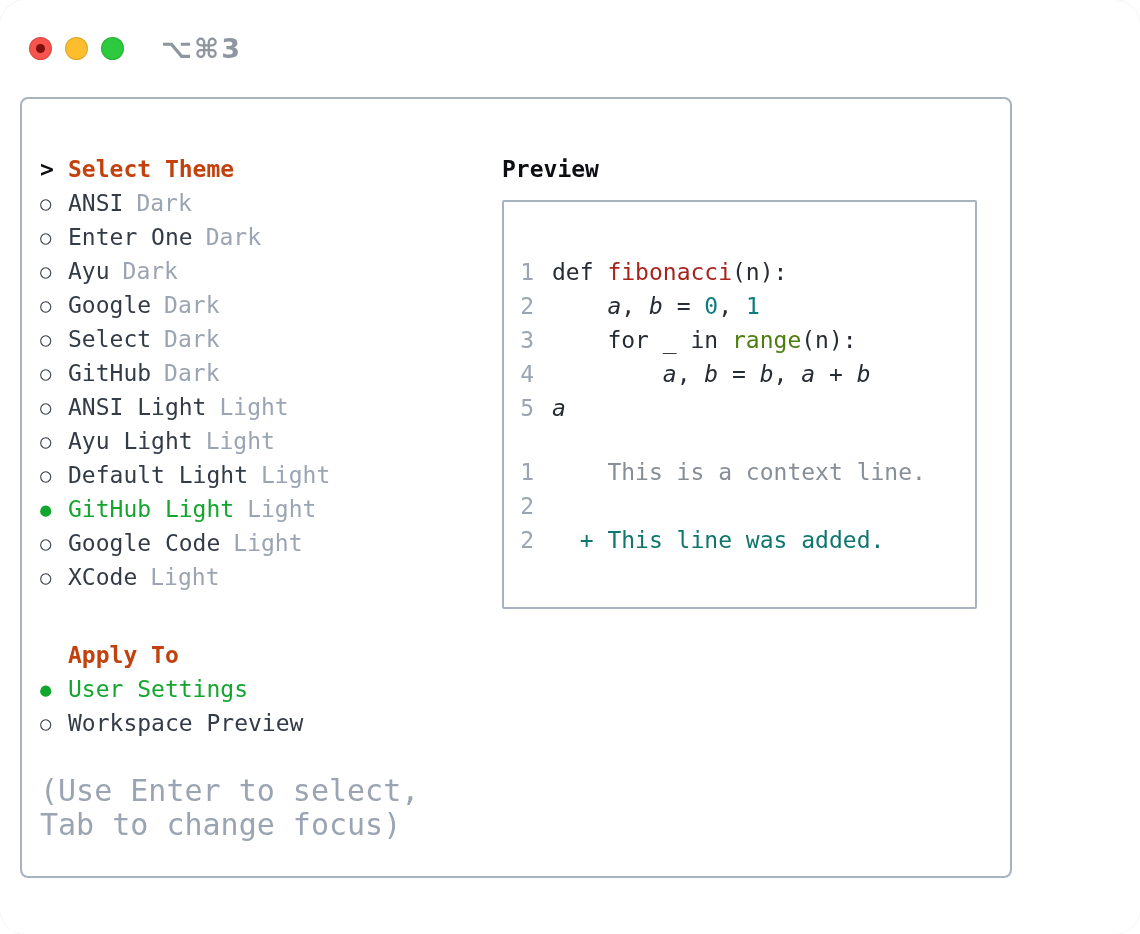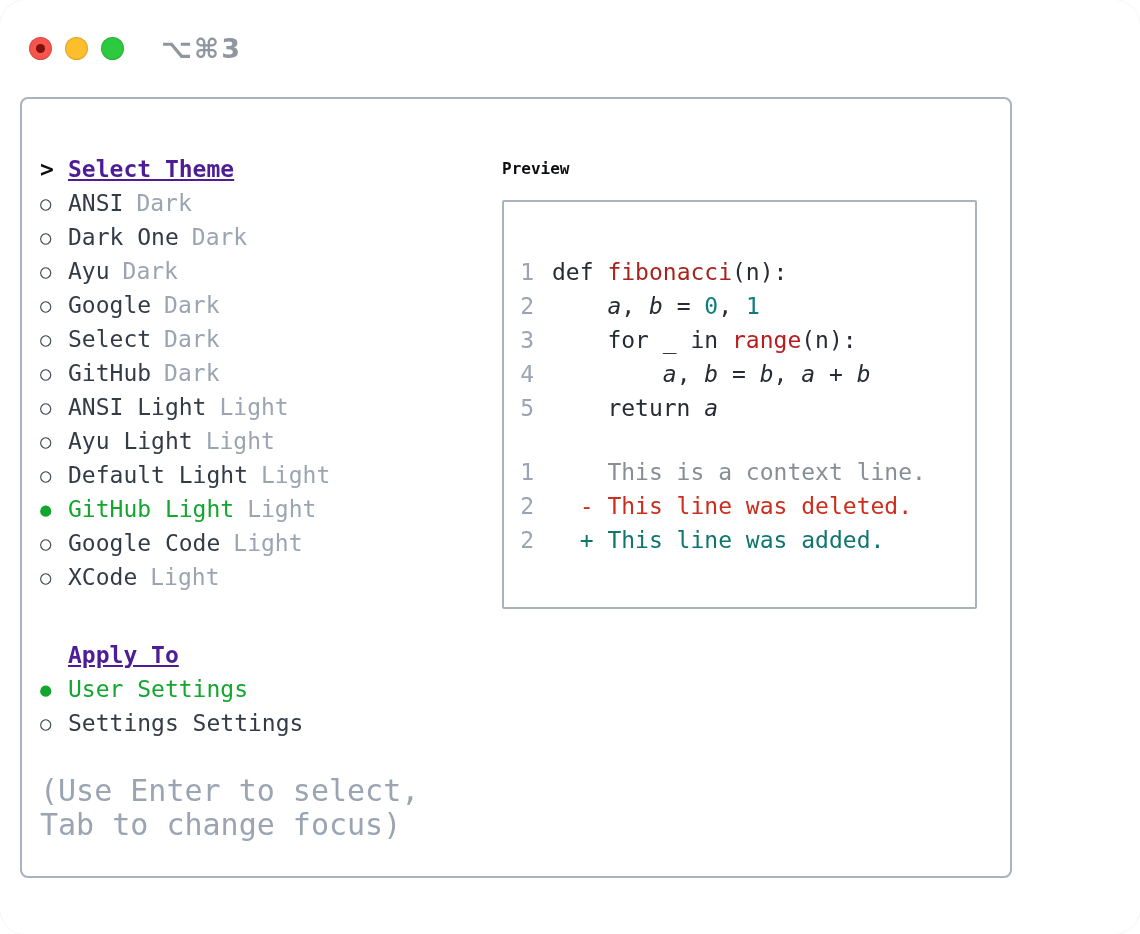--- a/index.html
+++ b/index.html
@@ -27,40 +27,40 @@
     border:2px solid #a9b2bf; border-radius:8px; background:#ffffff;
     display:flex; padding:53px 0 0 18px; }
 
   
   .left-col { width:462px; flex:none; }
   .row { display:flex; font-size:23px; line-height:34px; white-space:pre; }
   .marker { width:28px; flex:none; color:#3f4754; }
   .marker.focus { color:#0c0e12; font-weight:bold; }
   .marker.ring, .marker.dotsel { font-size:19px; }
   .marker.dotsel { color:#13a62f; }
-  .hdr { font-weight:bold; color:#4c1d95;text-decoration:underline; }
+  .hdr { font-weight:bold; color:#c2410c; }
   .name { color:#333b47; }
   .variant { color:#9aa4b2; margin-left:13px; }
   .row.selected .name { color:#13a62f; }
   .section-gap { margin-top:44px; }
   .hint { margin-top:34px; width:430px; font-size:30px; line-height:34px;
     color:#9aa4b2; white-space:normal; }
 
   
   .right-col { flex:1; }
-  .preview-title { font-size:16px; line-height:34px; font-weight:bold; color:#0c0e12; }
+  .preview-title { font-size:23px; line-height:34px; font-weight:bold; color:#0c0e12; }
   .preview-box { margin-top:14px; width:475px; height:409px;
     border:2px solid #a9b2bf; border-radius:2px; background:#ffffff;
     padding:53px 0 0 16px; overflow:hidden; }
   .cline { display:flex; font-size:23px; line-height:34px; white-space:pre; }
   .lnum { width:14px; flex:none; text-align:right; color:#9aa4b2; margin-right:18px; }
   .tok-plain   { color:#262c33; }
   .tok-func    { color:#a7231b; }
   .tok-num     { color:#0e7d80; }
-  .tok-builtin { color:#b91c1c; }
+  .tok-builtin { color:#4d7c0f; }
   .tok-var     { color:#262c33; font-style:italic; }
   .diff-gap { height:30px; }
   .diff-context { color:#878e96; }
   .diff-deleted { color:#cc2d1c; }
   .diff-added   { color:#0f766e; }
 </style>
 </head>
 <body>
 
 <div class="window">
@@ -78,58 +78,58 @@
 
   <div class="panel">
 
     <div class="left-col">
       <div class="row">
         <span class="marker focus">&gt;</span>
         <span class="hdr">Select Theme</span>
       </div>
       <div id="theme-list">
           <div class="row"><span class="marker ring">○</span><span class="name">ANSI</span><span class="variant">Dark</span></div>
-          <div class="row"><span class="marker ring">○</span><span class="name">Dark One</span><span class="variant">Dark</span></div>
+          <div class="row"><span class="marker ring">○</span><span class="name">Enter One</span><span class="variant">Dark</span></div>
           <div class="row"><span class="marker ring">○</span><span class="name">Ayu</span><span class="variant">Dark</span></div>
           <div class="row"><span class="marker ring">○</span><span class="name">Google</span><span class="variant">Dark</span></div>
           <div class="row"><span class="marker ring">○</span><span class="name">Select</span><span class="variant">Dark</span></div>
           <div class="row"><span class="marker ring">○</span><span class="name">GitHub</span><span class="variant">Dark</span></div>
           <div class="row"><span class="marker ring">○</span><span class="name">ANSI Light</span><span class="variant">Light</span></div>
           <div class="row"><span class="marker ring">○</span><span class="name">Ayu Light</span><span class="variant">Light</span></div>
           <div class="row"><span class="marker ring">○</span><span class="name">Default Light</span><span class="variant">Light</span></div>
           <div class="row selected"><span class="marker dotsel">●</span><span class="name">GitHub Light</span><span class="variant">Light</span></div>
           <div class="row"><span class="marker ring">○</span><span class="name">Google Code</span><span class="variant">Light</span></div>
           <div class="row"><span class="marker ring">○</span><span class="name">XCode</span><span class="variant">Light</span></div>
         </div>
 
       <div class="row section-gap">
         <span class="marker"> </span>
         <span class="hdr">Apply To</span>
       </div>
       <div id="apply-list">
           <div class="row selected"><span class="marker dotsel">●</span><span class="name">User Settings</span></div>
-          <div class="row"><span class="marker ring">○</span><span class="name">Settings Settings</span></div>
+          <div class="row"><span class="marker ring">○</span><span class="name">Workspace Preview</span></div>
         </div>
 
       <div class="hint">(Use Enter to select, Tab to change focus)</div>
     </div>
 
     <div class="right-col">
       <div class="preview-title">Preview</div>
       <div class="preview-box">
         <div id="code-lines">
             <div class="cline"><span class="lnum">1</span><span class="tok-plain">def </span><span class="tok-func">fibonacci</span><span class="tok-plain">(n):</span></div>
             <div class="cline"><span class="lnum">2</span><span class="tok-plain">    </span><span class="tok-var">a</span><span class="tok-plain">, </span><span class="tok-var">b</span><span class="tok-plain"> = </span><span class="tok-num">0</span><span class="tok-plain">, </span><span class="tok-num">1</span></div>
             <div class="cline"><span class="lnum">3</span><span class="tok-plain">    for _ in </span><span class="tok-builtin">range</span><span class="tok-plain">(n):</span></div>
             <div class="cline"><span class="lnum">4</span><span class="tok-plain">        </span><span class="tok-var">a</span><span class="tok-plain">, </span><span class="tok-var">b</span><span class="tok-plain"> = </span><span class="tok-var">b</span><span class="tok-plain">, </span><span class="tok-var">a</span><span class="tok-plain"> + </span><span class="tok-var">b</span></div>
-            <div class="cline"><span class="lnum">5</span><span class="tok-plain">    return </span><span class="tok-var">a</span></div>
+            <div class="cline"><span class="lnum">5</span><span class="tok-var">a</span></div>
           </div>
         <div class="diff-gap"></div>
         <div id="diff-lines">
             <div class="cline"><span class="lnum">1</span><span class="diff-context">    This is a context line.</span></div>
-            <div class="cline"><span class="lnum">2</span><span class="diff-deleted">  - This line was deleted.</span></div>
+            <div class="cline"><span class="lnum">2</span></div>
             <div class="cline"><span class="lnum">2</span><span class="diff-added">  + This line was added.</span></div>
           </div>
       </div>
     </div>
 
   </div>
 </div>
 
 </body></html>

